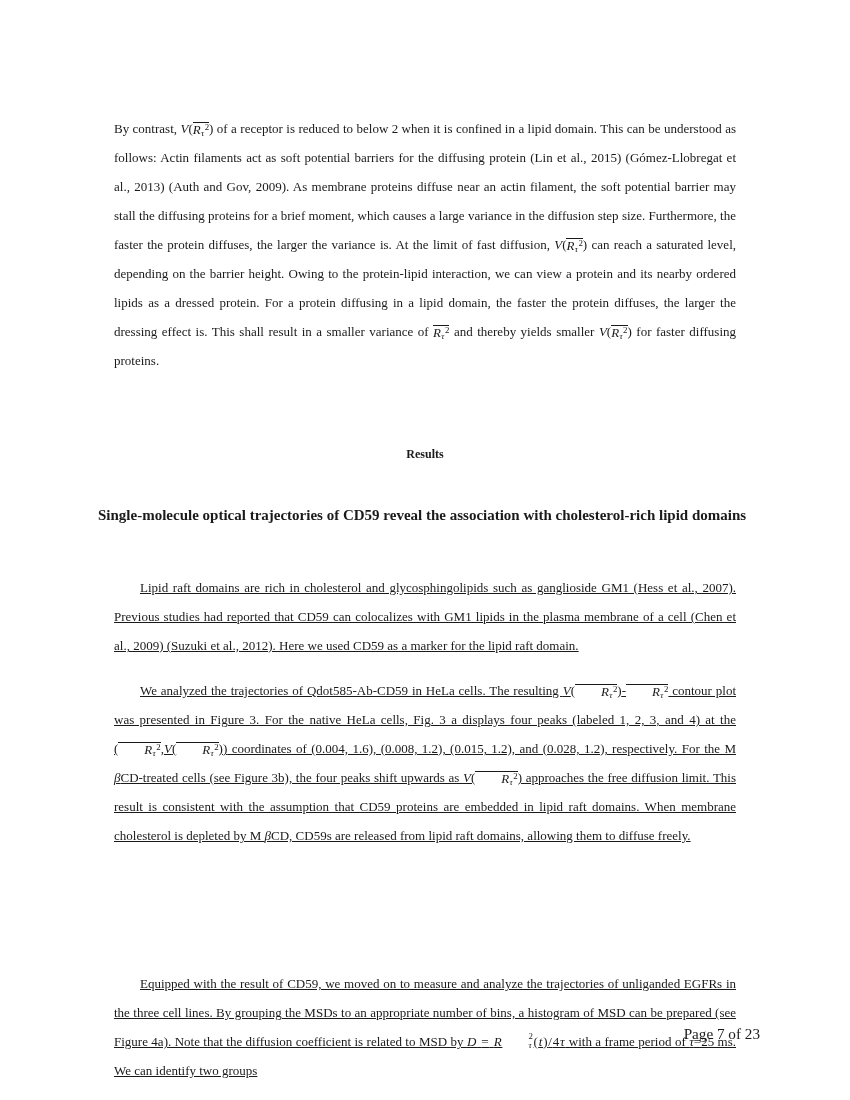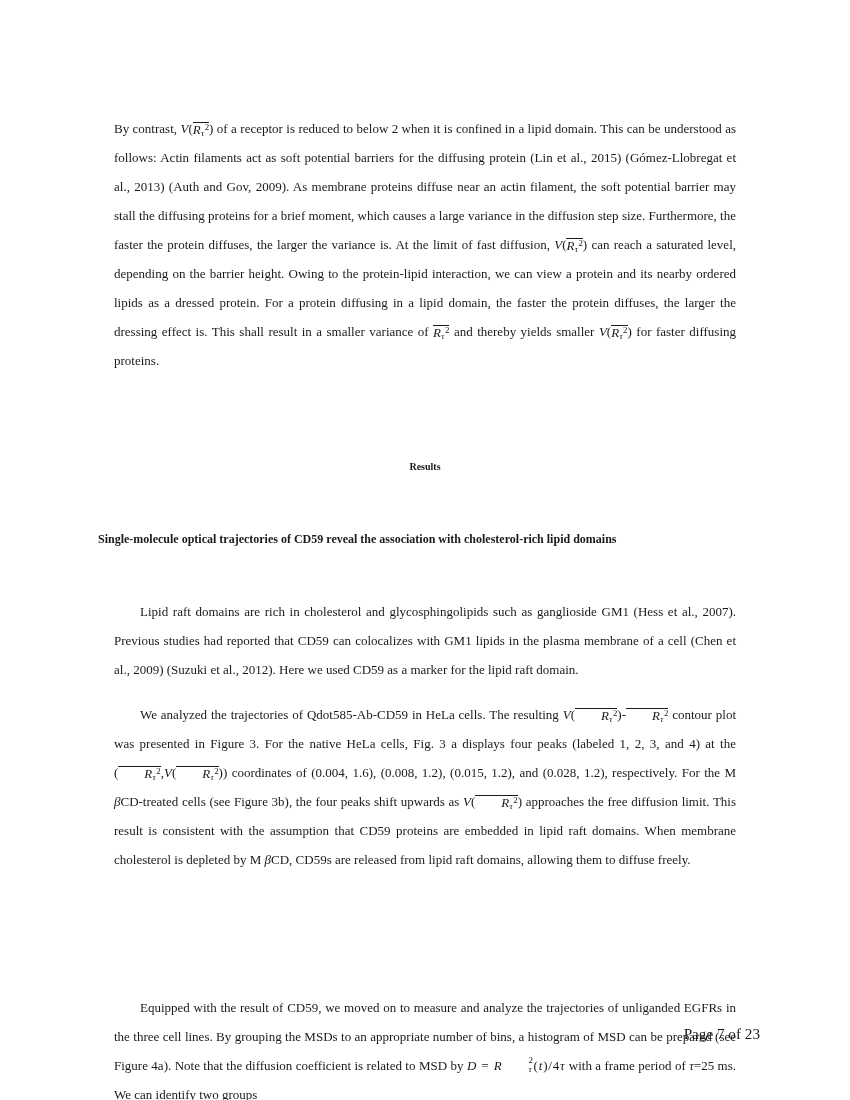--- a/index.html
+++ b/index.html
@@ -25,34 +25,35 @@
   .para {
     font-size: 13px;
     line-height: 29px;
     text-align: justify;
     text-justify: inter-word;
     margin: 16px;
     color: #1a1a1a;
   }
   .para.indent {
     text-indent: 26px;
+    text-decoration: underline;
   }
   .gap-sm { height: 29px; }
   .gap-md { height: 45px; }
   .gap-lg { height: 58px; }
 
   .section-title {
-    font-size: 10px;
+    font-size: 12px;
     line-height: 29px;
     font-weight: bold;
     text-align: center;
-    margin: 16px;
+    margin: 4px;
   }
   .subsection-title {
-    font-size: 12px;
+    font-size: 15px;
     line-height: 26px;
     font-weight: bold;
     text-align: left;
     margin: 0;
   }
   .footer {
     position: absolute;
     left: 106px;
     top: 1022px;
     width: 654px;

